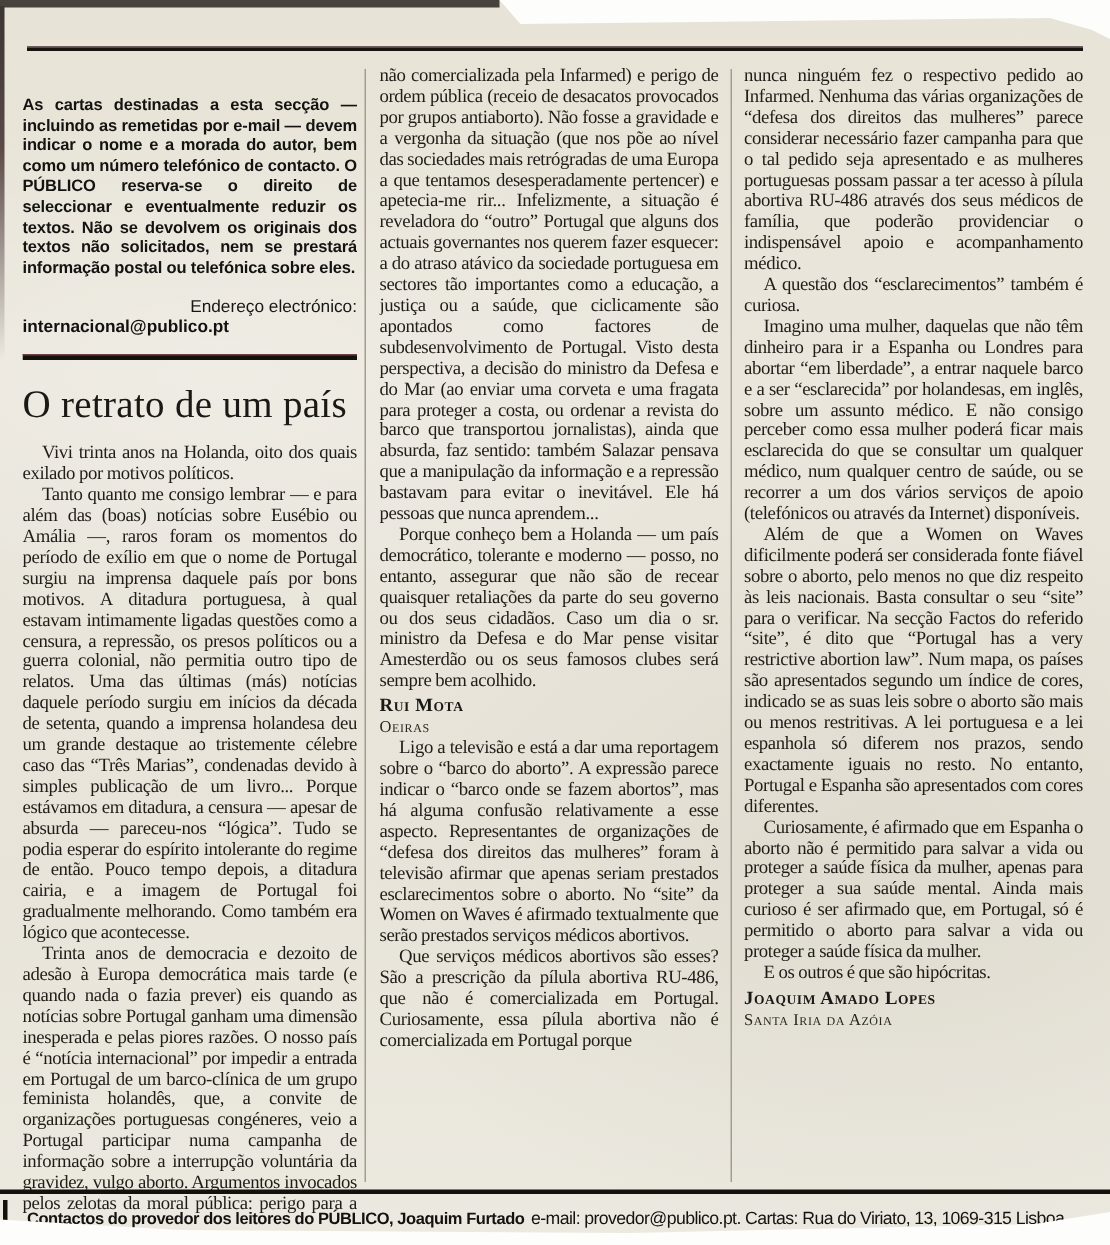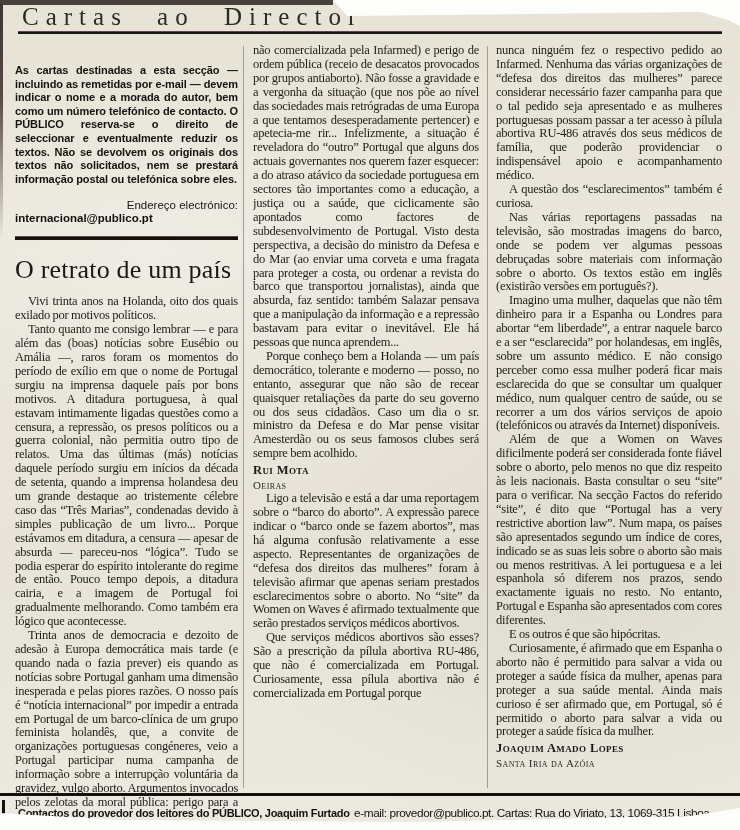--- a/index.html
+++ b/index.html
@@ -84,23 +84,20 @@
   .footer-text .fdetails{font-weight:400;font-size:11.8px;letter-spacing:-0.4px;}
 </style>
 </head>
 <body>
 
 <div class="paper">
 
   <div class="edge-top"></div>
   <div class="edge-left"></div>
 
-  <div class="masthead">
-    <h1>Cartas ao Director</h1>
-  </div>
   <div class="masthead-rule"></div>
 
   <div class="divider" id="div1"></div>
   <div class="divider" id="div2"></div>
 
   <div class="col" id="col1">
     <div class="notice">
       <p class="ntext">As cartas destinadas a esta secção — incluindo as remetidas por e-mail — devem indicar o nome e a morada do autor, bem como um número telefónico de contacto. O PÚBLICO reserva-se o direito de seleccionar e eventualmente reduzir os textos. Não se devolvem os originais dos textos não solicitados, nem se prestará informação postal ou telefónica sobre eles.</p>
       <p class="nlabel">Endereço electrónico:</p>
       <p class="nemail">internacional@publico.pt</p>
@@ -119,25 +116,24 @@
       <span class="sig-name">Rui Mota</span>
       <span class="sig-loc">Oeiras</span>
     </div>
     <p class="body indent">Ligo a televisão e está a dar uma reportagem sobre o “barco do aborto”. A expressão parece indicar o “barco onde se fazem abortos”, mas há alguma confusão relativamente a esse aspecto. Representantes de organizações de “defesa dos direitos das mulheres” foram à televisão afirmar que apenas seriam prestados esclarecimentos sobre o aborto. No “site” da Women on Waves é afirmado textualmente que serão prestados serviços médicos abortivos.</p>
     <p class="body indent">Que serviços médicos abortivos são esses? São a prescrição da pílula abortiva RU-486, que não é comercializada em Portugal. Curiosamente, essa pílula abortiva não é comercializada em Portugal porque</p>
   </div>
 
   <div class="col" id="col3">
     <p class="body">nunca ninguém fez o respectivo pedido ao Infarmed. Nenhuma das várias organizações de “defesa dos direitos das mulheres” parece considerar necessário fazer campanha para que o tal pedido seja apresentado e as mulheres portuguesas possam passar a ter acesso à pílula abortiva RU-486 através dos seus médicos de família, que poderão providenciar o indispensável apoio e acompanhamento médico.</p>
     <p class="body indent">A questão dos “esclarecimentos” também é curiosa.</p>
-    <p class="body indent">Nas várias reportagens passadas na televisão, são mostradas imagens do barco, onde se podem ver algumas pessoas debruçadas sobre materiais com informação sobre o aborto. Os textos estão em inglês (existirão versões em português?).</p>
     <p class="body indent">Imagino uma mulher, daquelas que não têm dinheiro para ir a Espanha ou Londres para abortar “em liberdade”, a entrar naquele barco e a ser “esclarecida” por holandesas, em inglês, sobre um assunto médico. E não consigo perceber como essa mulher poderá ficar mais esclarecida do que se consultar um qualquer médico, num qualquer centro de saúde, ou se recorrer a um dos vários serviços de apoio (telefónicos ou através da Internet) disponíveis.</p>
     <p class="body indent">Além de que a Women on Waves dificilmente poderá ser considerada fonte fiável sobre o aborto, pelo menos no que diz respeito às leis nacionais. Basta consultar o seu “site” para o verificar. Na secção Factos do referido “site”, é dito que “Portugal has a very restrictive abortion law”. Num mapa, os países são apresentados segundo um índice de cores, indicado se as suas leis sobre o aborto são mais ou menos restritivas. A lei portuguesa e a lei espanhola só diferem nos prazos, sendo exactamente iguais no resto. No entanto, Portugal e Espanha são apresentados com cores diferentes.</p>
+    <p class="body indent">Curiosamente, é afirmado que em Espanha o aborto não é permitido para salvar a vida ou proteger a saúde física da mulher, apenas para proteger a sua saúde mental. Ainda mais curioso é ser afirmado que, em Portugal, só é permitido o aborto para salvar a vida ou proteger a saúde física da mulher.</p>
     <p class="body indent">E os outros é que são hipócritas.</p>
-    <p class="body indent">Curiosamente, é afirmado que em Espanha o aborto não é permitido para salvar a vida ou proteger a saúde física da mulher, apenas para proteger a sua saúde mental. Ainda mais curioso é ser afirmado que, em Portugal, só é permitido o aborto para salvar a vida ou proteger a saúde física da mulher.</p>
     <div class="sig">
       <span class="sig-name">Joaquim Amado Lopes</span>
       <span class="sig-loc">Santa Iria da Azóia</span>
     </div>
   </div>
 
   <div class="footer-rule"></div>
   <div class="footer-bar">
     <div class="footer-tick"></div>
     <div class="footer-text">

